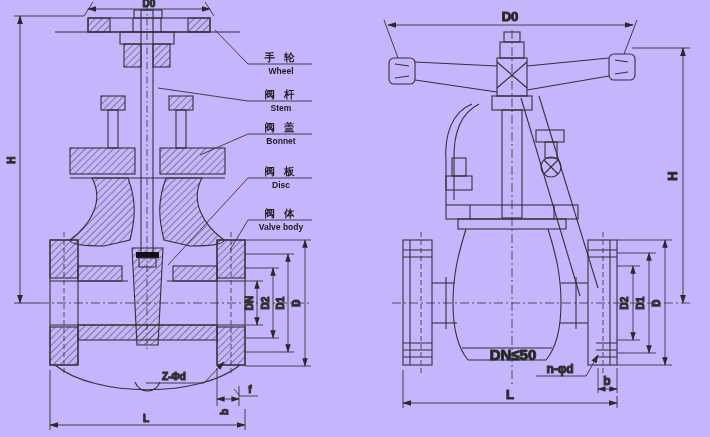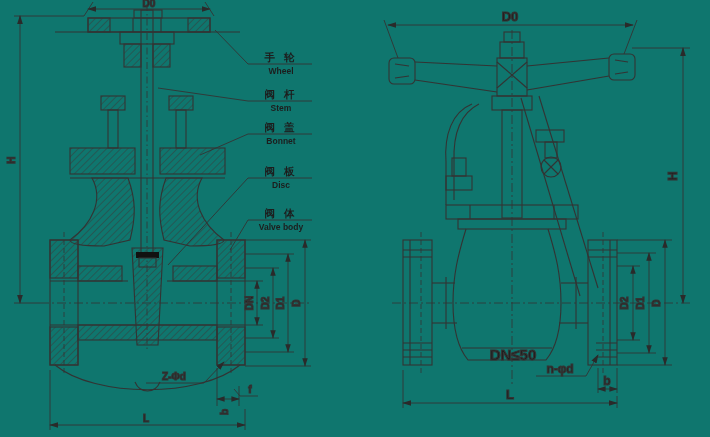--- a/index.html
+++ b/index.html
@@ -1,19 +1,19 @@
 <!DOCTYPE html>
 <html><head>
 <meta charset="utf-8">
 <style>
   html,body{margin:0;padding:0;background:#ffffff;}
   .canvas{
     position:relative;
     width:710px;height:437px;
-    background:#0f766e;
+    background:#c4b5fd;
     font-family:"Liberation Sans", sans-serif;
     overflow:hidden;
   }
   svg text{
     fill:#1d1d1d;
     font-family:"Liberation Sans", sans-serif;
   }
   .dimtxt{font-size:10px;font-weight:bold;}
   .dimtxt-lg{font-size:13px;font-weight:bold;}
   .cn{font-size:10.5px;font-weight:bold;letter-spacing:3px;}

